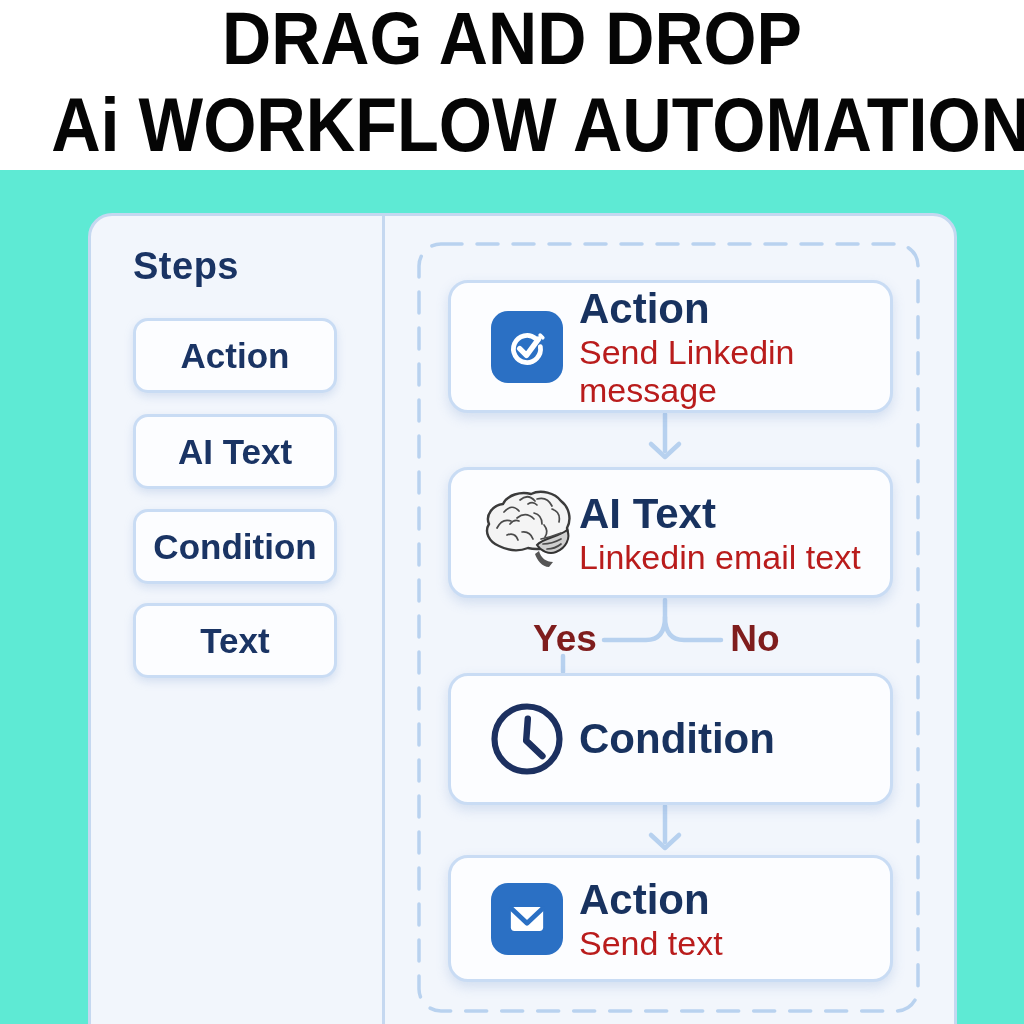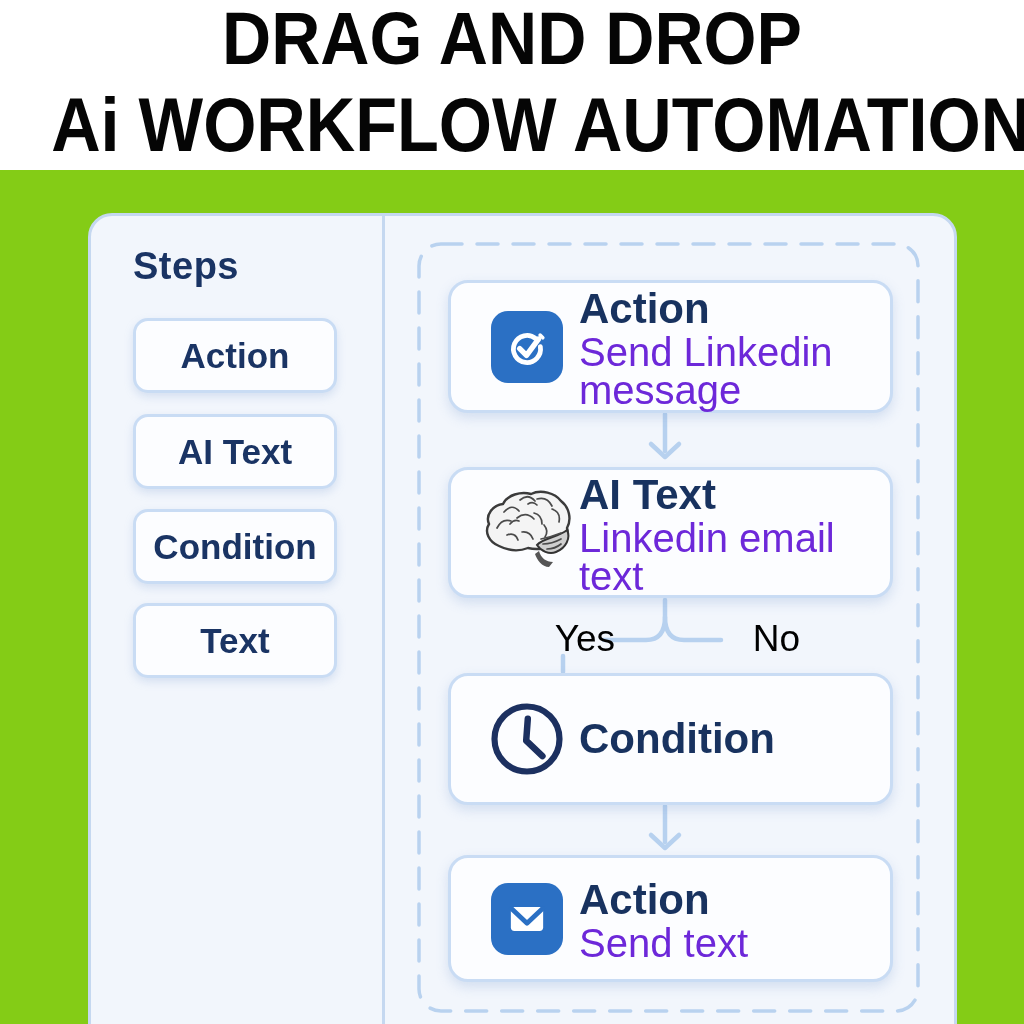--- a/index.html
+++ b/index.html
@@ -8,21 +8,21 @@
   #stage { position:relative; width:1024px; height:1024px; overflow:hidden; background:#ffffff; }
 
   
   .title-area { position:absolute; left:0; top:0; width:1024px; height:170px; background:#ffffff; }
   .title-line { position:absolute; left:0; width:1024px; text-align:center;
                 font-weight:800; color:#050505; white-space:nowrap; }
   .title-line.l1 { top:-2px; font-size:74px; line-height:82px; transform:scaleX(.92); transform-origin:center; }
   .title-line.l2 { top:82px; font-size:76px; line-height:86px; transform:scaleX(.90); transform-origin:center; }
 
   
-  .canvas { position:absolute; left:0; top:170px; width:1024px; height:854px; background:#84cc16; }
+  .canvas { position:absolute; left:0; top:170px; width:1024px; height:854px; background:#5eead4; }
 
   .panel { position:absolute; left:88px; top:43px; width:869px; height:900px;
            background:#f2f6fc; border:3px solid #c5d8f0; border-radius:24px; }
   .divider { position:absolute; left:382px; top:45px; width:3px; height:809px; background:#c5d8f0; }
 
   
   .sidebar-heading { position:absolute; left:133px; top:75px; font-size:38px; font-weight:700;
                      color:#1a3464; letter-spacing:.5px; }
   .step-btn { position:absolute; left:133px; width:204px; height:75px; background:#fcfdff;
               border:3px solid #c9dcf4; border-radius:15px; display:flex; align-items:center;
@@ -31,24 +31,24 @@
 
   
   .node-card { position:absolute; left:448px; width:445px; background:#fcfdff;
                border:3px solid #c9dcf4; border-radius:20px; display:flex; align-items:center;
                padding-left:24px; box-shadow:0 5px 12px rgba(140,170,215,.30); cursor:grab; }
   .node-icon { width:104px; display:flex; align-items:center; justify-content:center; flex:none; }
   .badge { width:72px; height:72px; background:#2b70c4; border-radius:17px;
            display:flex; align-items:center; justify-content:center; }
   .node-text { display:flex; flex-direction:column; justify-content:center; }
   .node-title { font-size:42px; line-height:48px; font-weight:700; color:#18325f; }
-  .node-subtitle { font-size:40px; line-height:38px; font-weight:400; color:#6d28d9; }
+  .node-subtitle { font-size:34px; line-height:38px; font-weight:400; color:#b91c1c; }
 
-  .branch-label { position:absolute; top:618px; font-size:37px; font-weight:400; color:#000000;
-                  text-align:right; }
+  .branch-label { position:absolute; top:618px; font-size:37px; font-weight:700; color:#7f1d1d;
+                  text-align:center; }
   .branch-label.yes { left:515px; width:100px; }
   .branch-label.no  { left:710px; width:90px; }
 
   
   svg.overlay { position:absolute; left:0; top:0; width:1024px; height:1024px; pointer-events:none; }
 </style>
 </head>
 <body>
 
 <div id="stage">

